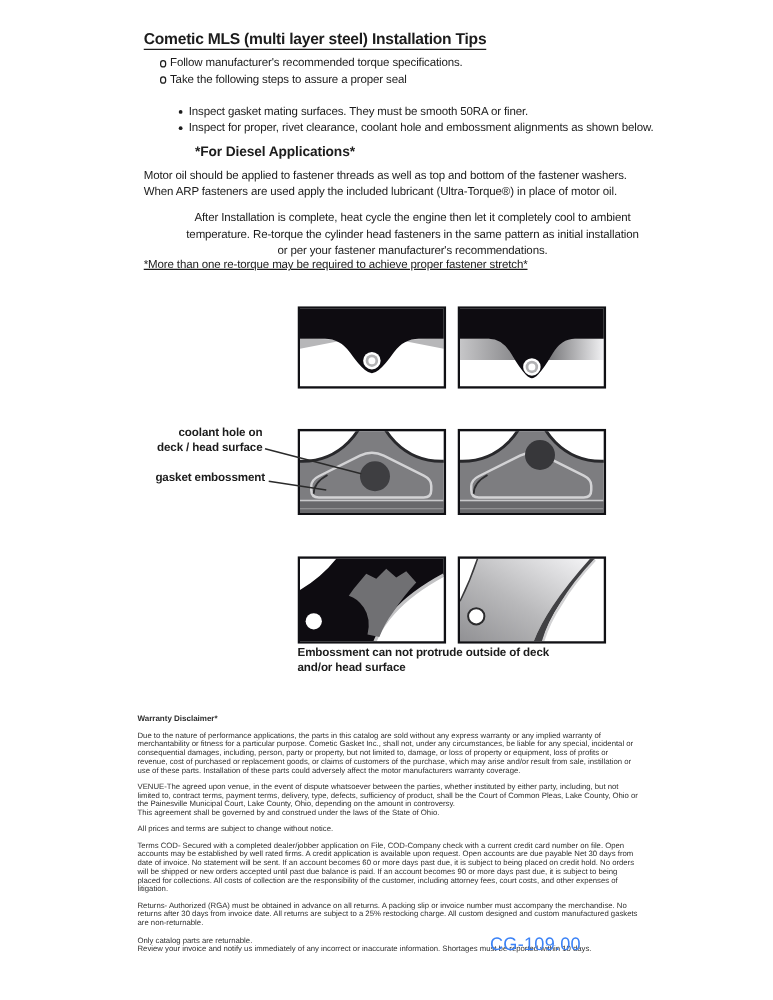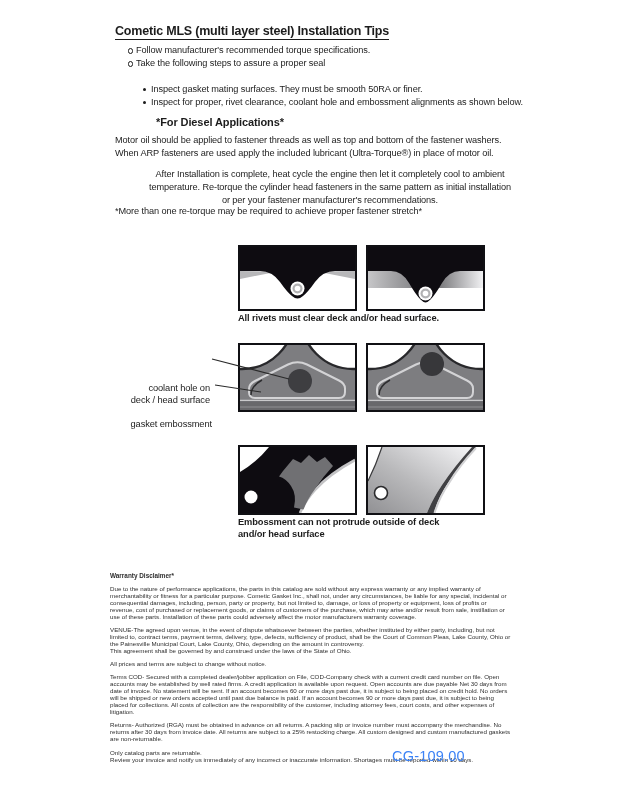--- a/index.html
+++ b/index.html
@@ -12,29 +12,29 @@
   .bullets{position:absolute;left:104px;top:44px;font-size:9.2px;line-height:13px;letter-spacing:-0.1px;}
   .bullet-item{position:relative;padding-left:8px;margin-left:24px;}
   .ring{position:absolute;left:0;top:4.4px;width:3.2px;height:3.2px;border:0.9px solid #1c1c1c;border-radius:50%;}
   .sub-bullets{position:absolute;left:119px;top:83px;font-size:9.2px;line-height:13px;letter-spacing:-0.1px;}
   .dot{position:absolute;left:0;top:5px;width:3.4px;height:3.4px;background:#1c1c1c;border-radius:50%;}
 
   .h2{position:absolute;left:115px;top:116px;font-size:11px;font-weight:bold;letter-spacing:-0.1px;margin-left:41px;}
   .para{position:absolute;font-size:9.2px;line-height:13px;letter-spacing:-0.1px;white-space:pre-line;width:430px;}
   #p1{left:115px;top:134px;}
   #p2{left:115px;top:168px;text-align:center;}
-  #note{left:115px;top:205px;}
+  #note{left:115px;top:205px;text-decoration:underline;}
 
   .dg-header{position:absolute;width:119px;text-align:center;font-size:13px;font-weight:bold;letter-spacing:0.3px;margin-top:22px;}
   .panel{position:absolute;}
   .caption{position:absolute;left:238px;font-size:9.3px;font-weight:bold;letter-spacing:-0.1px;
            line-height:11.5px;white-space:pre-line;}
 
-  .ann-label{position:absolute;font-size:9.3px;font-weight:normal;line-height:11.5px;text-align:right;
-             white-space:pre-line;letter-spacing:-0.1px;margin-top:42px;}
+  .ann-label{position:absolute;font-size:9.3px;font-weight:bold;line-height:11.5px;text-align:right;
+             white-space:pre-line;letter-spacing:-0.1px;}
   #label-coolant{left:60px;top:341px;width:150px;}
   #label-emboss{left:60px;top:377px;width:152px;}
   #overlay{position:absolute;left:0;top:0;pointer-events:none;}
 
   .legal{position:absolute;left:110px;top:573px;width:402px;font-size:6.2px;line-height:6.9px;color:#2e2e2e;}
   .legal-h{font-size:6.4px;font-weight:bold;margin:0 0 6px 0;}
   .legal p{margin:0 0 6.5px 0;white-space:pre-line;}
 
   .footer-code{position:absolute;left:392px;top:748px;font-size:14.5px;letter-spacing:0.2px;color:#3b82f6;}
 </style>
@@ -103,21 +103,20 @@
     <rect x="0" y="0" width="119" height="66" fill="#ffffff"></rect>
     <rect x="2" y="26" width="57.5" height="17" fill="url(#g1a)"></rect>
     <rect x="59.5" y="26" width="57.5" height="17" fill="url(#g1b)"></rect>
     <path d="M2,2 H117 V26 H94 Q83,26 76,38 Q69,50 64.5,54.5 Q61.5,57.5 59.5,57.5 Q57.5,57.5 54.5,54.5 Q50,50 43,38 Q36,26 25,26 H2 Z" fill="#0e0c11"></path>
     <circle cx="59.5" cy="48.5" r="7" fill="#ffffff"></circle>
     <circle cx="59.5" cy="48.5" r="5" fill="#b2b2b4"></circle>
     <circle cx="59.5" cy="48.5" r="2.8" fill="#ffffff"></circle>
     <rect x="1" y="1" width="117" height="64" fill="none" stroke="#101014" stroke-width="2"></rect>
   </svg>
 
-  <div class="caption" style="top:313px">All rivets must clear deck and/or head surface.</div>
 
   <div class="dg-header" style="left:238px;top:330px">RIGHT</div>
   <div class="dg-header" style="left:366px;top:330px">WRONG</div>
 
   <div class="ann-label" id="label-coolant">coolant hole on
 deck / head surface</div>
   <div class="ann-label" id="label-emboss">gasket embossment</div>
 
   <svg class="panel" style="left:238px;top:343px" width="119" height="69">
     <defs>

